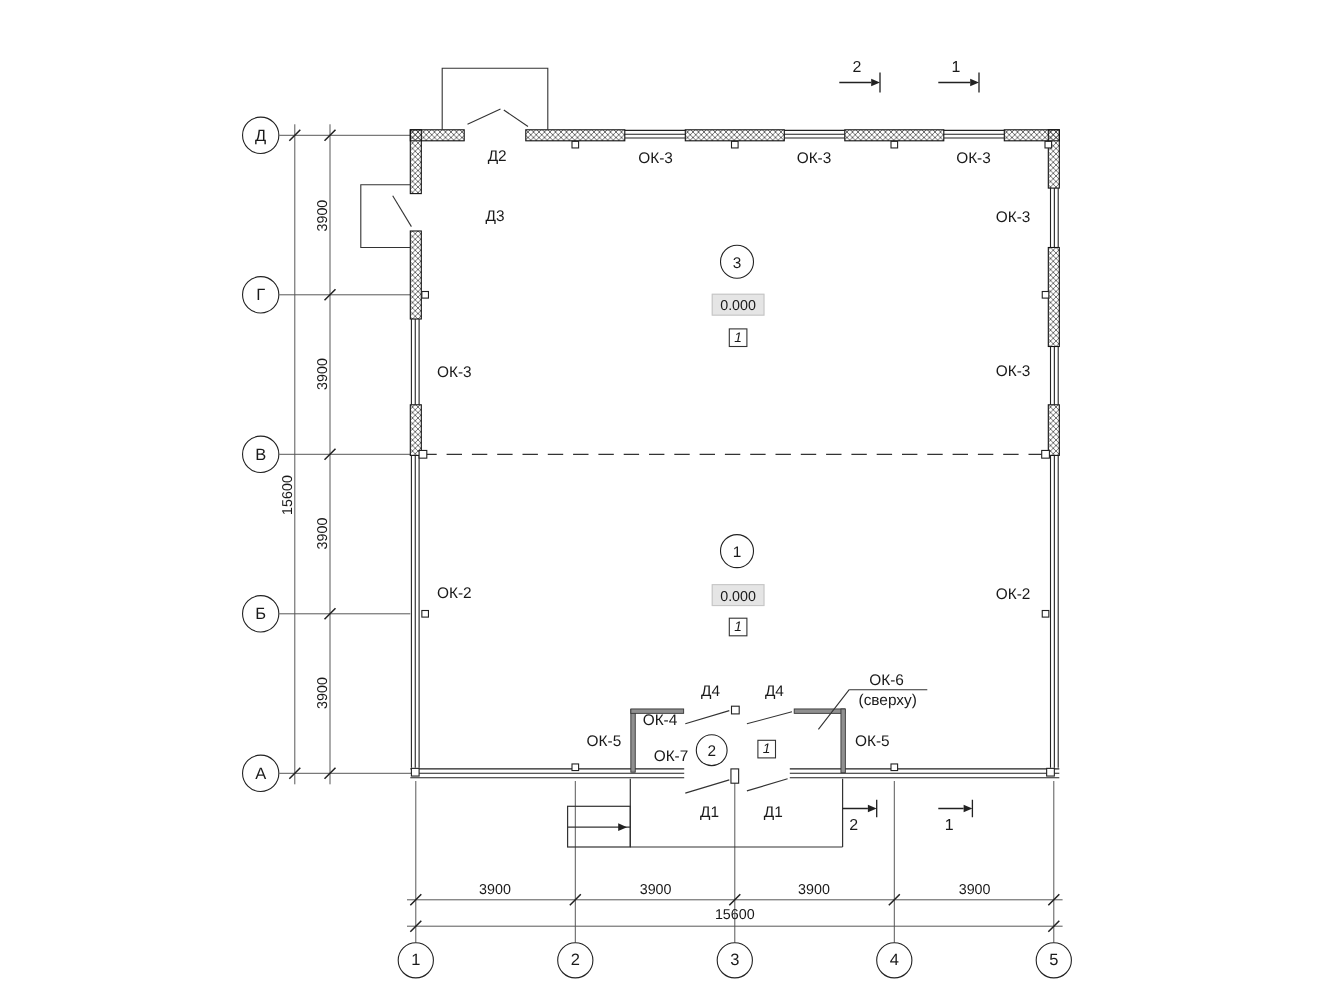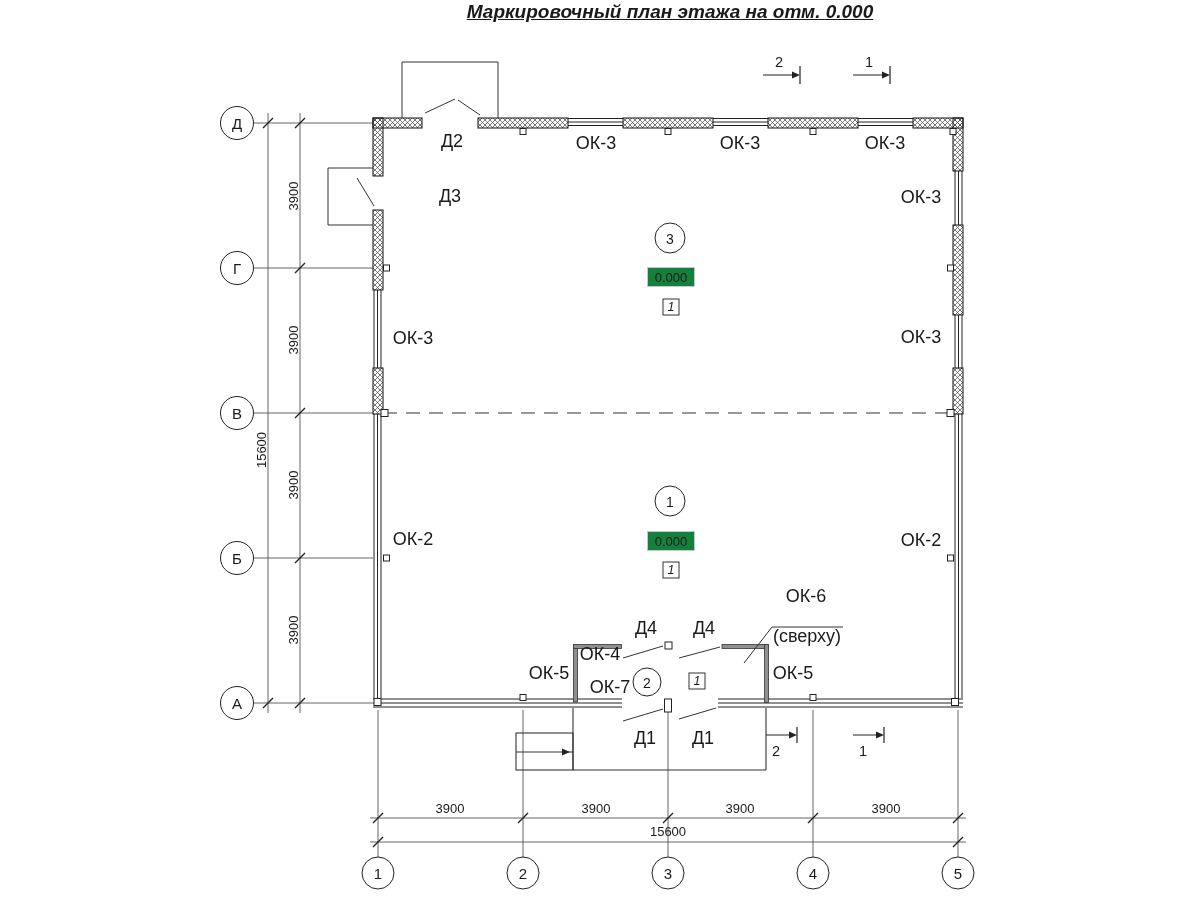--- a/index.html
+++ b/index.html
@@ -1,28 +1,28 @@
 <!DOCTYPE html>
 <html><head>
 <meta charset="utf-8">
 <style>
   html,body{margin:0;padding:0;background:#fff;}
   .canvas{position:relative;width:1200px;height:900px;background:#ffffff;
           font-family:"Liberation Sans",sans-serif;color:#1a1a1a;overflow:hidden;}
   .canvas svg{position:absolute;left:0;top:0;}
-  .lbl{position:absolute;transform:translate(-50%,-50%);font-size:18px;white-space:nowrap;line-height:1;}
+  .lbl{position:absolute;transform:translate(-50%,-50%);font-size:14px;white-space:nowrap;line-height:1;}
   .vlbl{position:absolute;transform:translate(-50%,-50%) rotate(-90deg);font-size:13.5px;white-space:nowrap;line-height:1;}
   .dim{font-size:13px;}
   .title{position:absolute;left:670px;top:12px;transform:translate(-50%,-50%);
          font-size:19px;font-weight:bold;font-style:italic;text-decoration:underline;white-space:nowrap;}
   .bubble{position:absolute;border:1.4px solid #222;border-radius:50%;background:#fff;
           display:flex;align-items:center;justify-content:center;font-size:15px;
           box-sizing:border-box;transform:translate(-50%,-50%);line-height:1;}
   .roomb{border-width:1px;font-size:14px;}
-  .elevbox{position:absolute;border:1px solid #c6c6c6;background:#15803d;font-size:13px;
+  .elevbox{position:absolute;border:1px solid #c6c6c6;background:#e5e5e5;font-size:13px;
            display:flex;align-items:center;justify-content:center;transform:translate(-50%,-50%);
            width:46px;height:18px;line-height:1;}
   .numbox{position:absolute;border:1.2px solid #333;background:#fff;width:17px;height:17px;
           display:flex;align-items:center;justify-content:center;font-style:italic;font-size:12.5px;
           box-sizing:border-box;transform:translate(-50%,-50%);line-height:1;}
   .sec{font-size:14.5px;}
 </style>
 </head>
 <body>
 
@@ -125,21 +125,20 @@
       <path d="M797,727 V743 M884,727 V743"></path>
     </g>
     <g fill="#222" stroke="none">
       <polygon points="792,71.5 800,75 792,78.5"></polygon>
       <polygon points="882,71.5 890,75 882,78.5"></polygon>
       <polygon points="789,731.5 797,735 789,738.5"></polygon>
       <polygon points="876,731.5 884,735 876,738.5"></polygon>
     </g>
   </svg>
 
-  <div class="title">Маркировочный план этажа на отм. 0.000</div>
 
   <div class="bubble" style="left:237px;top:123px;width:34px;height:34px;">Д</div>
   <div class="bubble" style="left:237px;top:268px;width:34px;height:34px;">Г</div>
   <div class="bubble" style="left:237px;top:413px;width:34px;height:34px;">В</div>
   <div class="bubble" style="left:237px;top:558px;width:34px;height:34px;">Б</div>
   <div class="bubble" style="left:237px;top:703px;width:34px;height:34px;">А</div>
 
   <div class="bubble" style="left:378px;top:873px;width:33px;height:33px;">1</div>
   <div class="bubble" style="left:523px;top:873px;width:33px;height:33px;">2</div>
   <div class="bubble" style="left:668px;top:873px;width:33px;height:33px;">3</div>
@@ -163,21 +162,21 @@
   <div class="lbl" style="left:885px;top:143px;">ОК-3</div>
   <div class="lbl" style="left:921px;top:197px;">ОК-3</div>
   <div class="lbl" style="left:921px;top:337px;">ОК-3</div>
   <div class="lbl" style="left:921px;top:540px;">ОК-2</div>
   <div class="lbl" style="left:413px;top:338px;">ОК-3</div>
   <div class="lbl" style="left:413px;top:539px;">ОК-2</div>
   <div class="lbl" style="left:600px;top:628px;margin-top:26px;">ОК-4</div>
   <div class="lbl" style="left:549px;top:673px;">ОК-5</div>
   <div class="lbl" style="left:793px;top:673px;">ОК-5</div>
   <div class="lbl" style="left:610px;top:687px;">ОК-7</div>
-  <div class="lbl" style="left:806px;top:596px;">ОК-6</div>
+  <div class="lbl" style="left:806px;top:618px;">ОК-6</div>
   <div class="lbl" style="left:807px;top:636px;">(сверху)</div>
 
   <div class="lbl" style="left:452px;top:141px;">Д2</div>
   <div class="lbl" style="left:402px;top:196px;margin-left:48px;">Д3</div>
   <div class="lbl" style="left:646px;top:628px;">Д4</div>
   <div class="lbl" style="left:704px;top:628px;">Д4</div>
   <div class="lbl" style="left:645px;top:738px;">Д1</div>
   <div class="lbl" style="left:703px;top:738px;">Д1</div>
 
   <div class="bubble roomb" style="left:670px;top:238px;width:31px;height:31px;">3</div>

